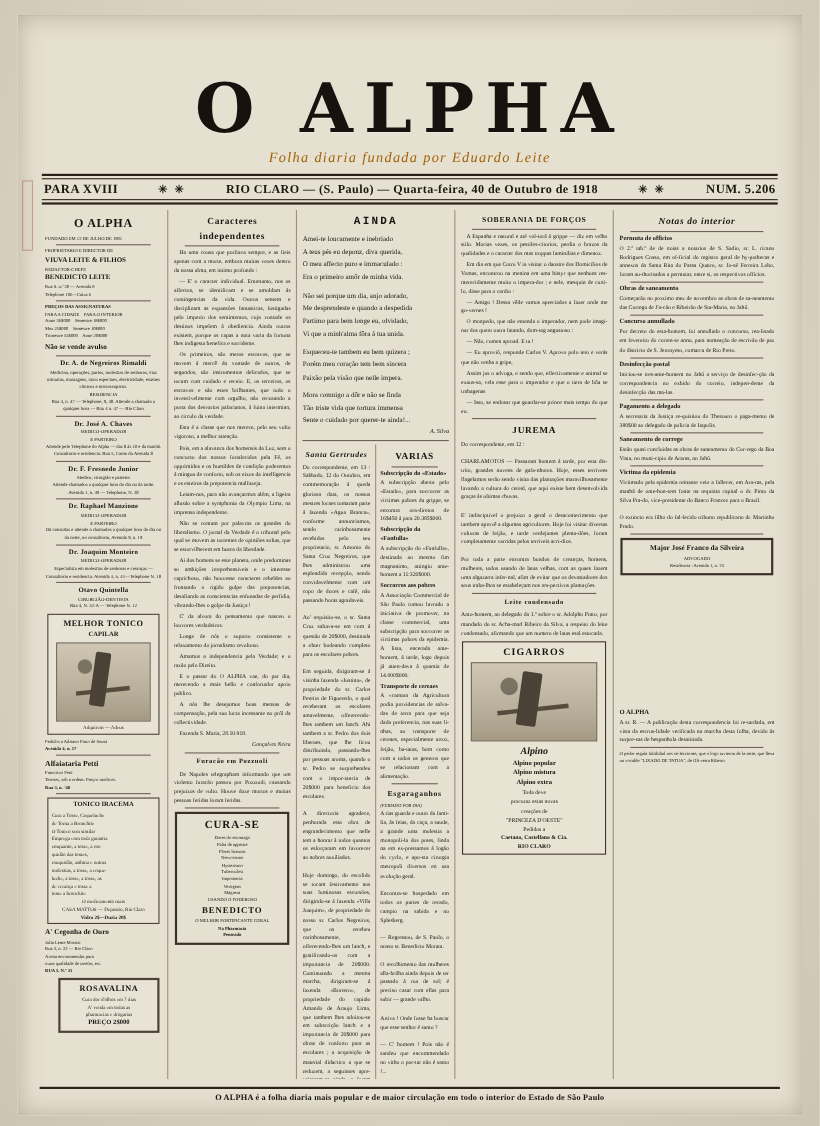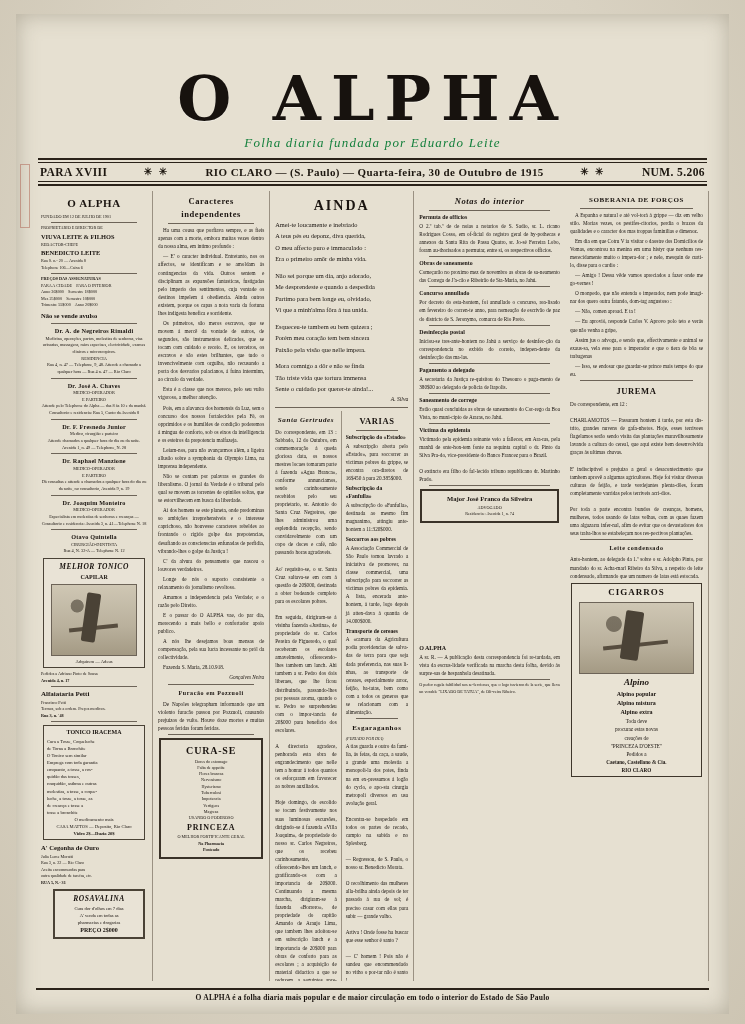--- a/index.html
+++ b/index.html
@@ -35,21 +35,21 @@
     letter-spacing:10px;
     color:#17120e;
     line-height:.95;
     text-shadow:0 1px 0 rgba(255,255,255,.35);
   }
   .masthead .sub{
     margin-top:6px;
     font-size:13px;
     letter-spacing:1.2px;
     font-style:italic;
-    color:#15803d;
+    color:#a16207;
   }
   .rule-d{
     margin:7px 22px 0 22px;
     border-top:2px solid #2b231a;
     border-bottom:1px solid #2b231a;
     height:2px;
   }
   .issueline{
     display:flex;
     align-items:center;
@@ -87,21 +87,21 @@
   .c3{width:21.4%;border-right:1px solid #9a9182;}
   .c4{width:21.4%;border-right:1px solid #9a9182;}
   .c5{width:22.4%;}
   .hd{
     text-align:center;
     font-weight:bold;
     letter-spacing:.6px;
     color:#1a1410;
     margin:4px 0 2px 0;
   }
-  .hd.x1{font-size:14px;letter-spacing:2px;}
+  .hd.x1{font-size:10px;letter-spacing:2px;font-family:Liberation Mono, monospace;}
   .hd.x2{font-size:11px;}
   .hd.x3{font-size:8.5px;}
   .hd.x4{font-size:7px;}
   .hd.x5{font-size:6px;}
   .hd.ital{font-style:italic;font-family:"Liberation Serif",serif;}
   .p{ text-align:justify; margin:0 0 2px 0; }
   .p.ind{text-indent:5px;}
   .ctr{}
   .sig{text-align:right;font-style:italic;}
   .hr{border:0;border-top:1px solid #6d6458;margin:3px 6px;}
@@ -110,21 +110,21 @@
   .bold{font-weight:bold;}
   .ital{font-style:italic;}
   .tiny{font-size:4.2px;}
   .adbox{
     border:1px solid #4a4236;
     margin:3px 2px;
     padding:2px 3px;
     text-align:center;
     background:rgba(255,255,255,.12);
   }
-  .adbox .t{font-weight:bold;font-size:7.5px;letter-spacing:.5px;font-style:italic;}
+  .adbox .t{font-weight:bold;font-size:7.5px;letter-spacing:.5px;}
   .adbox .t2{font-weight:bold;font-size:6px;}
   .adbox .l{font-size:4.6px;}
   .dbl{border:2px double #4a4236;margin-left:12px;}
   
   .blk{
     font-weight:bold;
     letter-spacing:.8px;
     text-align:center;
   }
   
@@ -201,21 +201,21 @@
   <div class="paper">
 
     <div class="masthead">
       <h1>O ALPHA</h1>
       <div class="sub">Folha diaria fundada por Eduardo Leite</div>
     </div>
     <div class="rule-d"></div>
     <div class="issueline">
       <span>PARA XVIII</span>
       <span class="star">✳ ✳</span>
-      <span class="mid">RIO CLARO — (S. Paulo) — Quarta-feira, 30 de Outubro de 1915</span>
+      <span class="mid">RIO CLARO — (S. Paulo) — Quarta-feira, 40 de Outubro de 1918</span>
       <span class="star">✳ ✳</span>
       <span>NUM. 5.206</span>
     </div>
     <div class="rule-b"></div>
 
     <div class="cols">
 
       <div class="col c1">
         <div class="hd x2">O ALPHA</div>
         <div class="ctr tiny">FUNDADO EM 12 DE JULHO DE 1901</div>
@@ -372,21 +372,21 @@
           <div class="tiny" style="white-space:pre-line;line-height:1.5">Dores do estomago
 Falta de appetite
 Flores brancas
 Nervosismo
 Hysterismo
 Tuberculosi
 Impotencia
 Vertigens
 Magreza</div>
           <div class="tiny">USANDO O PODEROSO</div>
-          <div class="blk" style="font-size:8px">PRINCEZA</div>
+          <div class="blk" style="font-size:8px">BENEDICTO</div>
           <div class="tiny">O MELHOR FORTIFICANTE GERAL</div>
           <div class="tiny bold">Na Pharmacia</div>
           <div class="tiny bold">Penteado</div>
         </div>
       </div>
 
       <div class="col c3">
         <div class="hd x1">AINDA</div>
         <div class="ctr" style="font-size:6.4px;line-height:1.8">
           <div>Amei-te loucamente e inebriado</div>
@@ -455,77 +455,20 @@
 O recolhimento das mulheres alla-brilha ainda depois de ter passado á rua de sol; é preciso casar com ellas para subir — grande valho.
 
 Artiva ! Onde fosse ha buscar que esse senhor é santo ?
 
 — C' homem ! Pois não é sandeu que encommendado no vitho o por-tar não é santo !...</p>
 
           </div>
         </div>
       </div>
 
-      <div class="col c5">
-        <div class="hd x3 ital">Notas do interior</div>
-        <hr class="hr thin">
-
-        <div>
-          <div class="ctr bold" style="font-size:5.8px">Permuta de officios</div>
-          <p class="p">O 2.º tab.º de de noias a notarios de S. Sadio, sr. L. ricano Rodrigues Cosso, em of-ficial do registro geral de hy-pothecas e annexos da Santa Rita do Passa Quatro, sr. Jo-sé Ferreira Lobo, foram au-thorisados a permutar, entre si, os respectivos officios.</p>
-        </div>
-        <hr class="hr thin">
-        <div>
-          <div class="ctr bold" style="font-size:5.8px">Obras de saneamento</div>
-          <p class="p">Começarão no proximo mez de novembro as obras de sa-neamento das Correga de J'a-cão e Ribeirão de Sta-Maria, no Jahú.</p>
-        </div>
-        <hr class="hr thin">
-        <div>
-          <div class="ctr bold" style="font-size:5.8px">Concurso annullado</div>
-          <p class="p">Por decreto do esta-hontem, foi annullado o concurso, rea-lisado em fevereiro do corren-te anno, para nomeação de escrivão de paz do districto de S. Jeronymo, comarca de Rio Preto.</p>
-        </div>
-        <hr class="hr thin">
-        <div>
-          <div class="ctr bold" style="font-size:5.8px">Desinfecção postal</div>
-          <p class="p">Iniciou-se tres-ante-hontem no Jahú a serviço de desinfec-ção da correspondencia no exbido do correio, indepen-dente da desinfecção das ma-las.</p>
-        </div>
-        <hr class="hr thin">
-        <div>
-          <div class="ctr bold" style="font-size:5.8px">Pagamento a delegado</div>
-          <p class="p">A secretaria da Justiça re-quisitou do Thesouro o paga-mento de 380$00 ao delegado de policia de Itapolis.</p>
-        </div>
-        <hr class="hr thin">
-        <div>
-          <div class="ctr bold" style="font-size:5.8px">Saneamento de correge</div>
-          <p class="p">Estão quasi concluidas as obras de saneamento do Cor-rego da Boa Vista, no muni-cipio de Araras, no Jahú.</p>
-        </div>
-        <hr class="hr thin">
-        <div>
-          <div class="ctr bold" style="font-size:5.8px">Victima da epidemia</div>
-          <p class="p" style="white-space:pre-line">Victimado pela epidemia reinante veio a fallecer, em Ara-ras, pela manhã de onte-hon-tem fonte na requinta capital o dr. Pinto da Silva Pra-do, vice-presidente do Banco Francez para o Brazil.
-
-O extincto era filho do fal-lecido tribuno republicano dr. Martinho Prado.</p>
-        </div>
-        <hr class="hr thin">
-        <div class="boxsolid">
-          <div class="bold" style="font-size:6.6px">Major José Franco da Silveira</div>
-          <div class="tiny" style="white-space:pre-line">ADVOGADO
-Residencia : Avenida 1, n. 74</div>
-        </div>
-
-        <div style="height:118px"></div>
-
-        <div>
-          <div class="ctr bold" style="font-size:6px">O ALPHA</div>
-          <p class="p">A sr. R. — A publicação desta correspondencia foi re-tardada, em vista da escrus-lidade verificada na marcha desta folha, devido ás surpre-sas de hespanhola desatinada.</p>
-        </div>
-        <hr class="hr thin">
-        <p class="p tiny">O pedor regula faltilidad nos se-lecciones, que o logo tuvieron de la serie, que lleva un vocable "LIXADO DE TATUA", de Oli-veira Ribeiro.</p>
-      </div>
-
       <div class="col c4">
         <div class="hd x4">SOBERANIA DE FORÇOS</div>
         <hr class="hr thin">
         <p class="p ind">A Espanha e natural e até vol-torá á grippe — diz em velho stilo. Morias vezes, os pestifes-citorios, perdia o brazos da qualidades e o caracter dos mas troppas faminilias e dimenoz.</p>
         <p class="p ind">Em dia em que Cotru V ia visitar o daostre dos Domicilios de Vomas, encontrou na menina em uma histyr que nenhuns res-merecidamente muito o impera-dor ; e nele, mesquin de curti-lo, disse para o cardio :</p>
         <p class="p ind">— Amigo ! Dessa vêde vamos apreciados a fazer onde me go-vernes !</p>
         <p class="p ind">O monpedo, que não entenda o imperador, nem pode imagi-nar dos quero outra fatando, dom-tag angustoso :</p>
         <p class="p ind">— Não, comen aproad. E ta !</p>
         <p class="p ind">— Eu aprovió, responde Carlos V. Aprovo polo teto e verás que não venha a gripe,</p>
         <p class="p ind">Assim jus o advoga, e sendo que, effectivamente e animal se exaus-sa, vela esse para o imperador e que o tiera de bôa se trabagenas</p>
@@ -553,18 +496,75 @@
           <div class="l" style="white-space:pre-line">Toda deve
 procuraz estas novas
 creações de</div>
           <div class="t2">"PRINCEZA D'OESTE"</div>
           <div class="l">Pedidos a</div>
           <div class="l bold">Caetano, Castellano &amp; Cia.</div>
           <div class="l bold">RIO CLARO</div>
         </div>
       </div>
 
+      <div class="col c5">
+        <div class="hd x3 ital">Notas do interior</div>
+        <hr class="hr thin">
+
+        <div>
+          <div class="ctr bold" style="font-size:5.8px">Permuta de officios</div>
+          <p class="p">O 2.º tab.º de de noias a notarios de S. Sadio, sr. L. ricano Rodrigues Cosso, em of-ficial do registro geral de hy-pothecas e annexos da Santa Rita do Passa Quatro, sr. Jo-sé Ferreira Lobo, foram au-thorisados a permutar, entre si, os respectivos officios.</p>
+        </div>
+        <hr class="hr thin">
+        <div>
+          <div class="ctr bold" style="font-size:5.8px">Obras de saneamento</div>
+          <p class="p">Começarão no proximo mez de novembro as obras de sa-neamento das Correga de J'a-cão e Ribeirão de Sta-Maria, no Jahú.</p>
+        </div>
+        <hr class="hr thin">
+        <div>
+          <div class="ctr bold" style="font-size:5.8px">Concurso annullado</div>
+          <p class="p">Por decreto do esta-hontem, foi annullado o concurso, rea-lisado em fevereiro do corren-te anno, para nomeação de escrivão de paz do districto de S. Jeronymo, comarca de Rio Preto.</p>
+        </div>
+        <hr class="hr thin">
+        <div>
+          <div class="ctr bold" style="font-size:5.8px">Desinfecção postal</div>
+          <p class="p">Iniciou-se tres-ante-hontem no Jahú a serviço de desinfec-ção da correspondencia no exbido do correio, indepen-dente da desinfecção das ma-las.</p>
+        </div>
+        <hr class="hr thin">
+        <div>
+          <div class="ctr bold" style="font-size:5.8px">Pagamento a delegado</div>
+          <p class="p">A secretaria da Justiça re-quisitou do Thesouro o paga-mento de 380$00 ao delegado de policia de Itapolis.</p>
+        </div>
+        <hr class="hr thin">
+        <div>
+          <div class="ctr bold" style="font-size:5.8px">Saneamento de correge</div>
+          <p class="p">Estão quasi concluidas as obras de saneamento do Cor-rego da Boa Vista, no muni-cipio de Araras, no Jahú.</p>
+        </div>
+        <hr class="hr thin">
+        <div>
+          <div class="ctr bold" style="font-size:5.8px">Victima da epidemia</div>
+          <p class="p" style="white-space:pre-line">Victimado pela epidemia reinante veio a fallecer, em Ara-ras, pela manhã de onte-hon-tem fonte na requinta capital o dr. Pinto da Silva Pra-do, vice-presidente do Banco Francez para o Brazil.
+
+O extincto era filho do fal-lecido tribuno republicano dr. Martinho Prado.</p>
+        </div>
+        <hr class="hr thin">
+        <div class="boxsolid">
+          <div class="bold" style="font-size:6.6px">Major José Franco da Silveira</div>
+          <div class="tiny" style="white-space:pre-line">ADVOGADO
+Residencia : Avenida 1, n. 74</div>
+        </div>
+
+        <div style="height:118px"></div>
+
+        <div>
+          <div class="ctr bold" style="font-size:6px">O ALPHA</div>
+          <p class="p">A sr. R. — A publicação desta correspondencia foi re-tardada, em vista da escrus-lidade verificada na marcha desta folha, devido ás surpre-sas de hespanhola desatinada.</p>
+        </div>
+        <hr class="hr thin">
+        <p class="p tiny">O pedor regula faltilidad nos se-lecciones, que o logo tuvieron de la serie, que lleva un vocable "LIXADO DE TATUA", de Oli-veira Ribeiro.</p>
+      </div>
+
     </div>
 
     <div class="footer">O ALPHA é a folha diaria mais popular e de maior circulação em todo o interior do Estado de São Paulo</div>
     <div class="leftmark"></div>
   </div>
 </div>
 
 </body></html>

